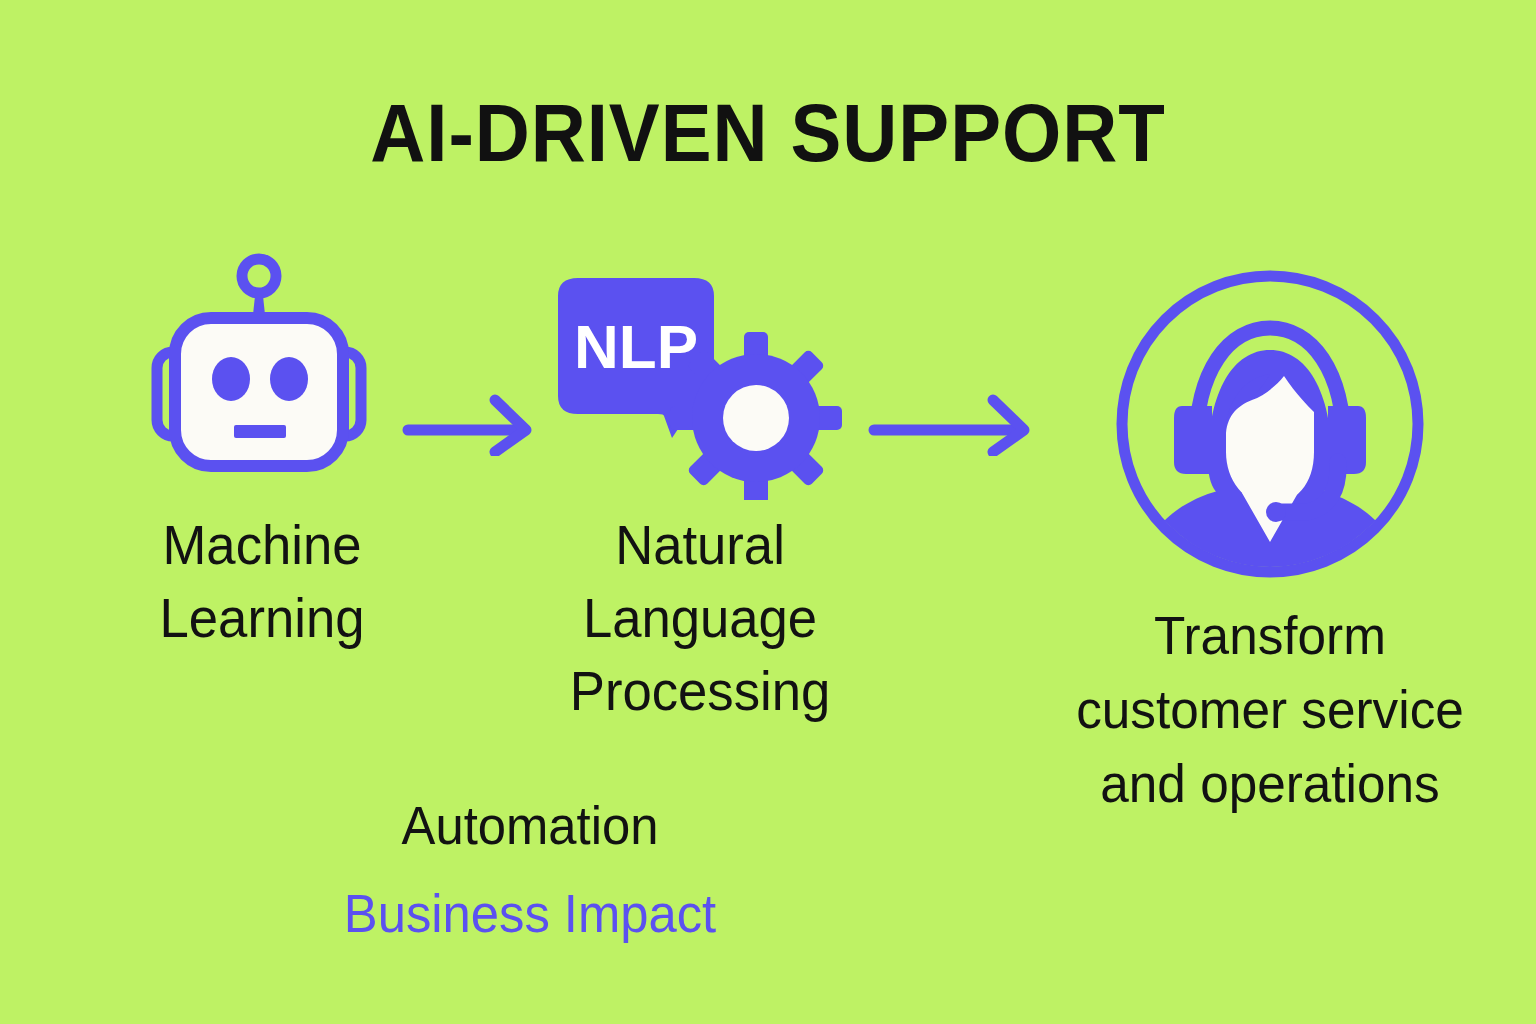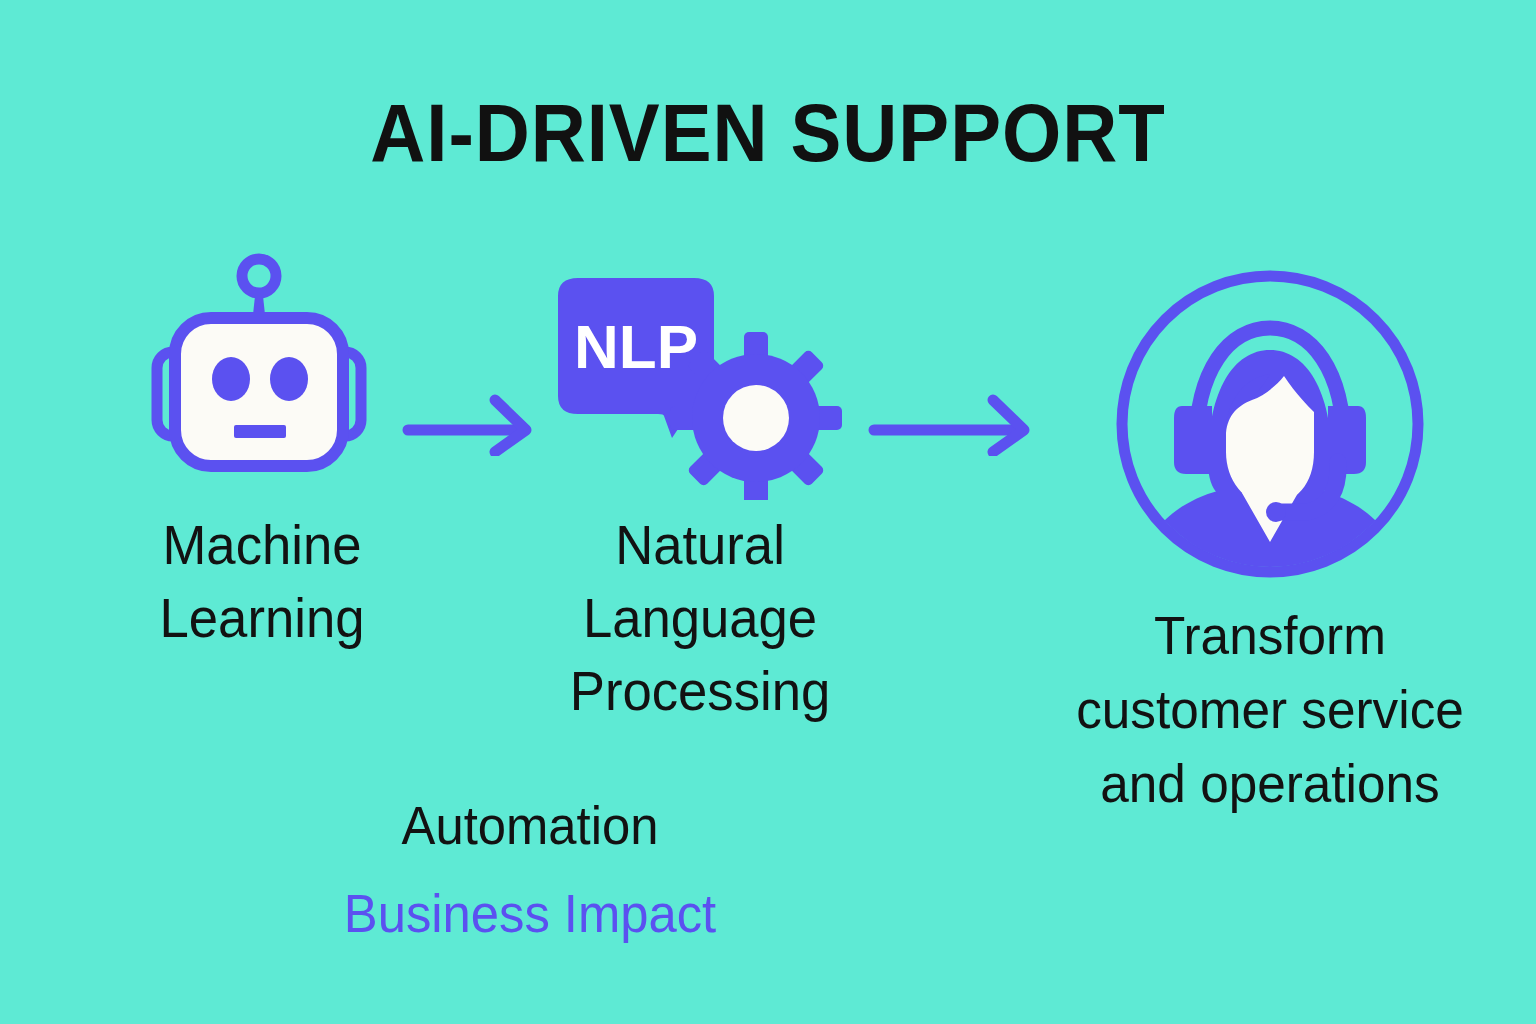--- a/index.html
+++ b/index.html
@@ -10,21 +10,21 @@
     width: 1536px;
     height: 1024px;
     background: #fcfbf6;
     font-family: "Liberation Sans", sans-serif;
     overflow: hidden;
   }
   #canvas {
     position: relative;
     width: 1536px;
     height: 1024px;
-    background: #5eead4;
+    background: #bef264;
   }
 
   
   #title {
     position: absolute;
     left: 0;
     top: 88px;
     width: 1536px;
     text-align: center;
     font-family: "Liberation Sans", sans-serif;

